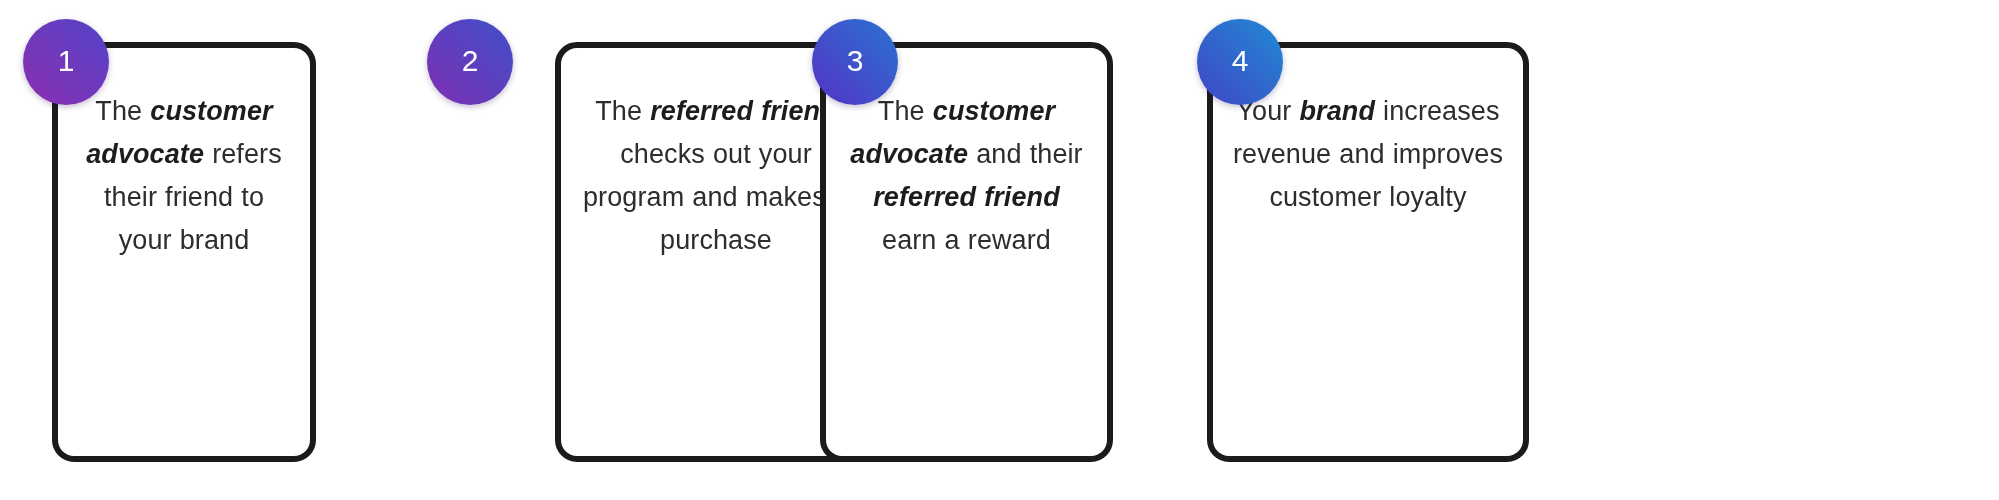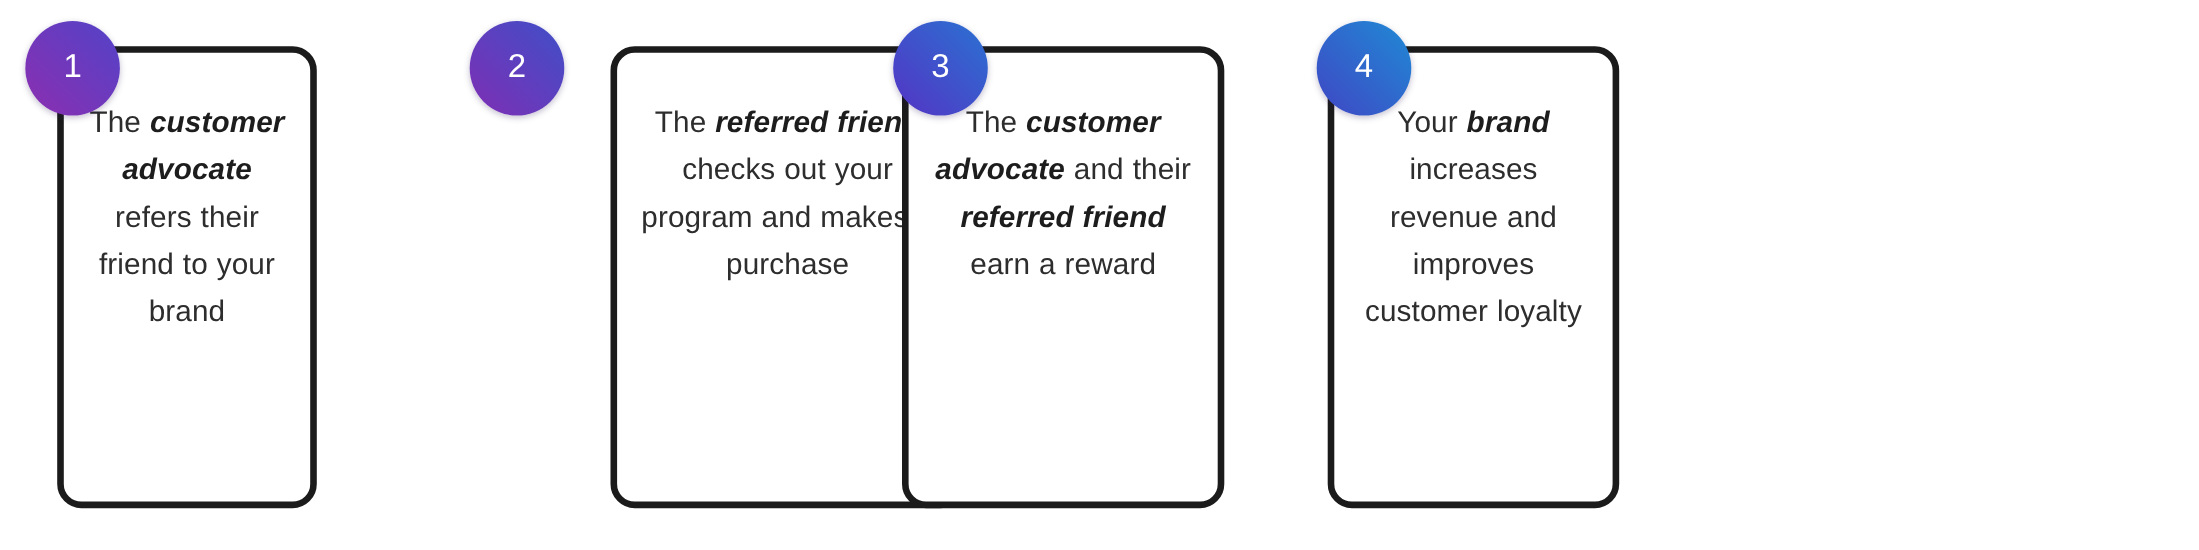--- a/index.html
+++ b/index.html
@@ -20,41 +20,41 @@
     position: relative;
     width: 1999px;
     height: 500px;
     background: #ffffff;
   }
 
   
   .step-card {
     position: absolute;
     top: 42px;
-    width: 236px;
+    width: 264px;
     height: 420px;
     box-sizing: border-box;
     background: #ffffff;
     border: 6px solid #1b1b1b;
     border-radius: 22px;
     display: flex;
     justify-content: center;
     align-items: flex-start;
     padding: 42px 18px 0 18px;
   }
 
   .step-card.card-1 { left: 52px; }
   .step-card.card-2 { left: 555px; }
   .step-card.card-3 { left: 820px; }
   .step-card.card-4 { left: 1207px; }
 
   
   .step-card.card-2 { width: 322px; }
   .step-card.card-3 { width: 293px; }
-  .step-card.card-4 { width: 265px; }
+  .step-card.card-4 { width: 322px; }
 
   
   .step-text {
     width: 100%;
     text-align: center;
     font-size: 27px;
     line-height: 43px;
     color: #2d2d2d;
     letter-spacing: 0.1px;
     word-spacing: 0.5px;

